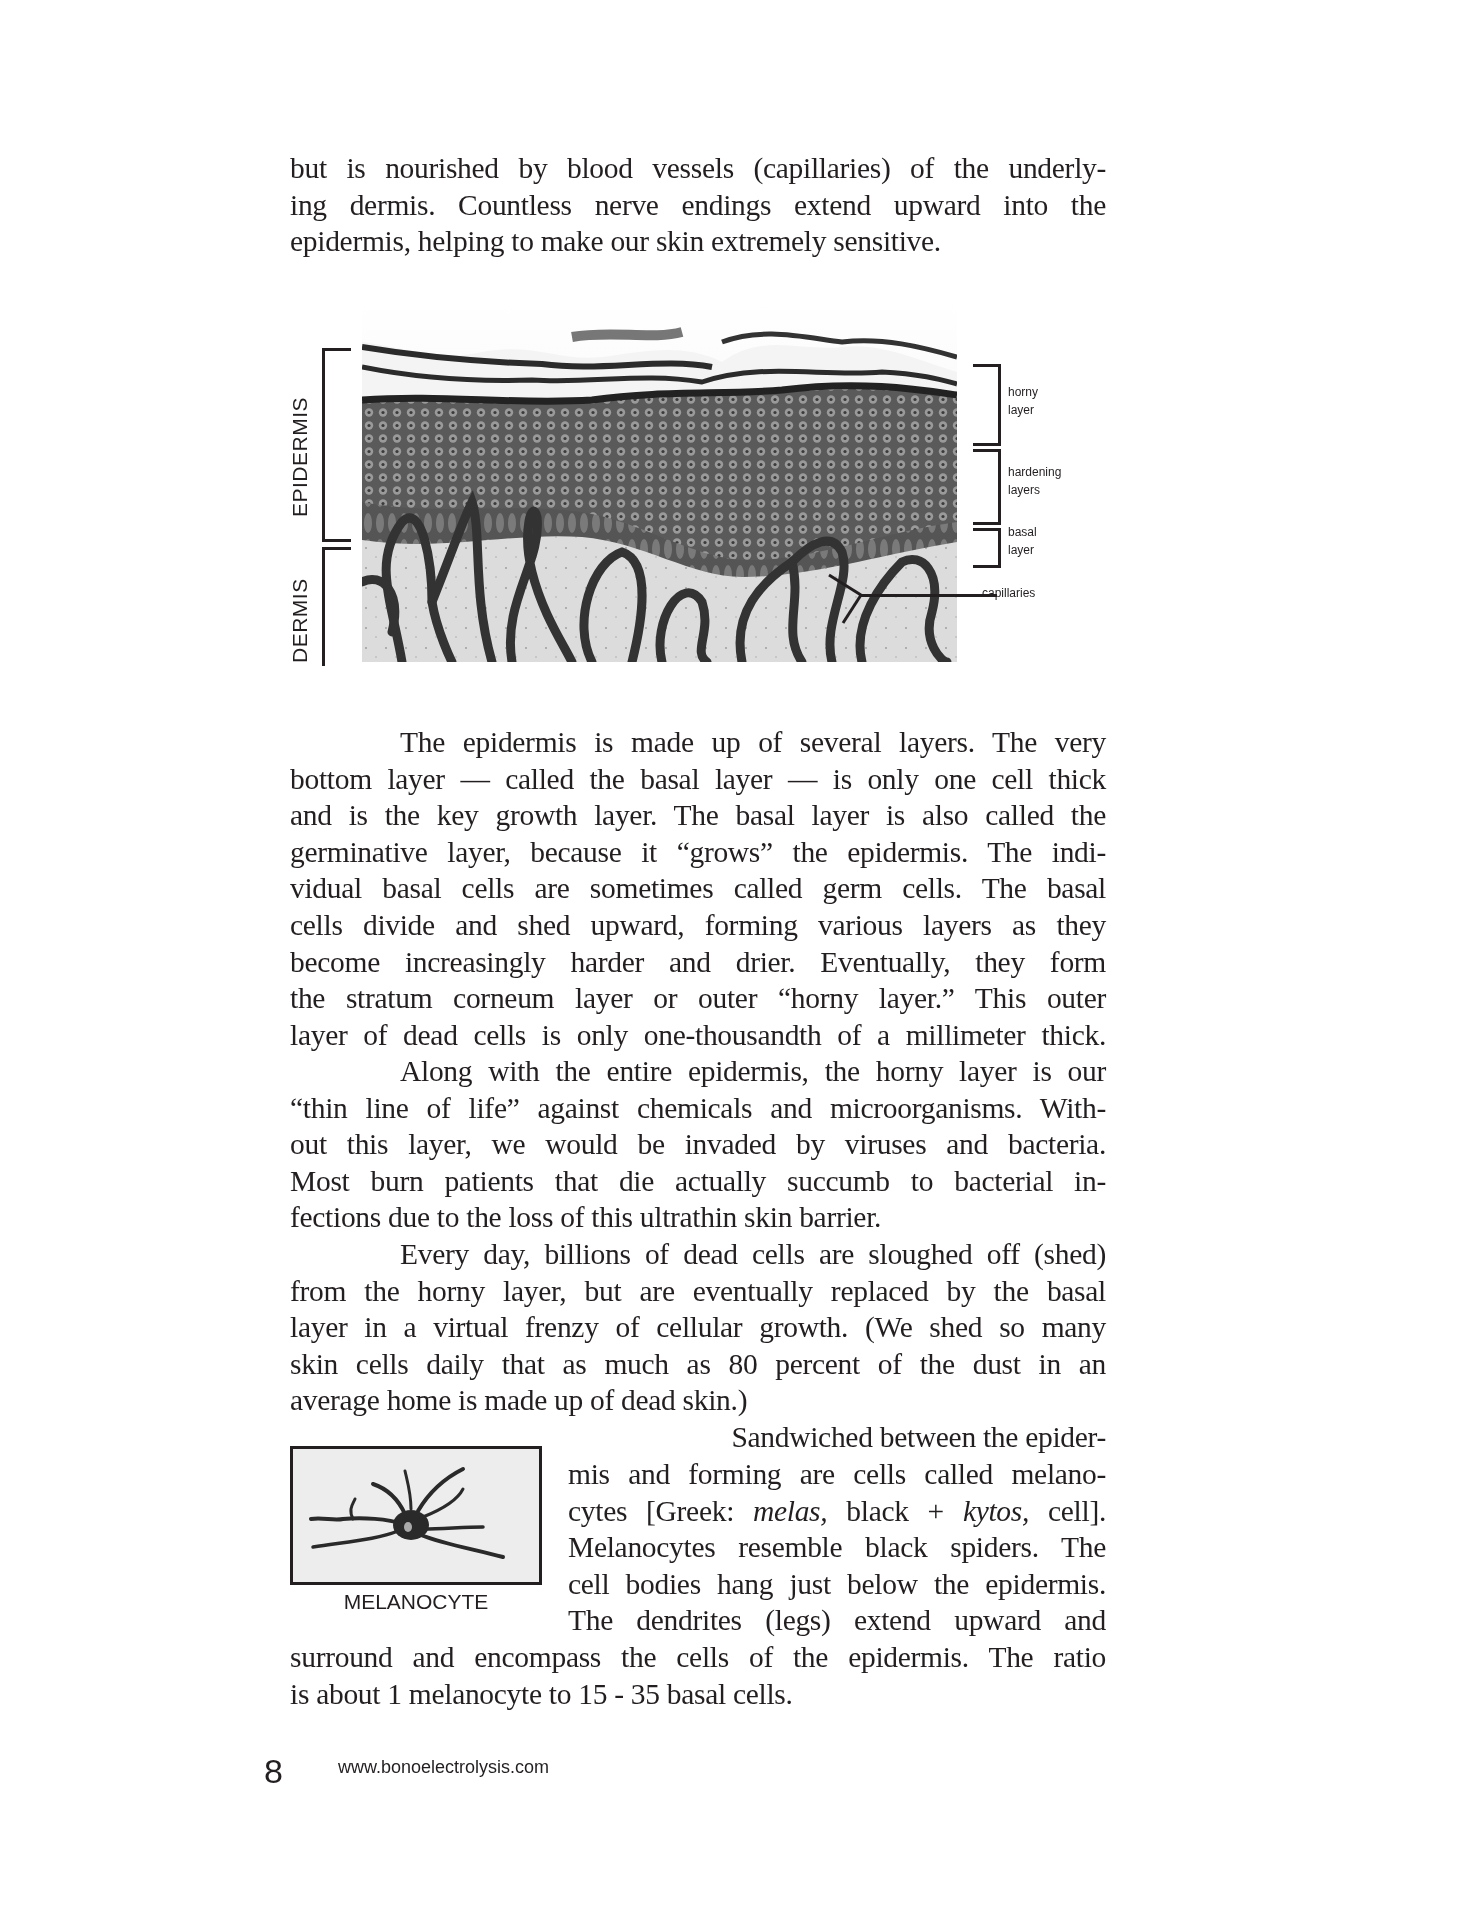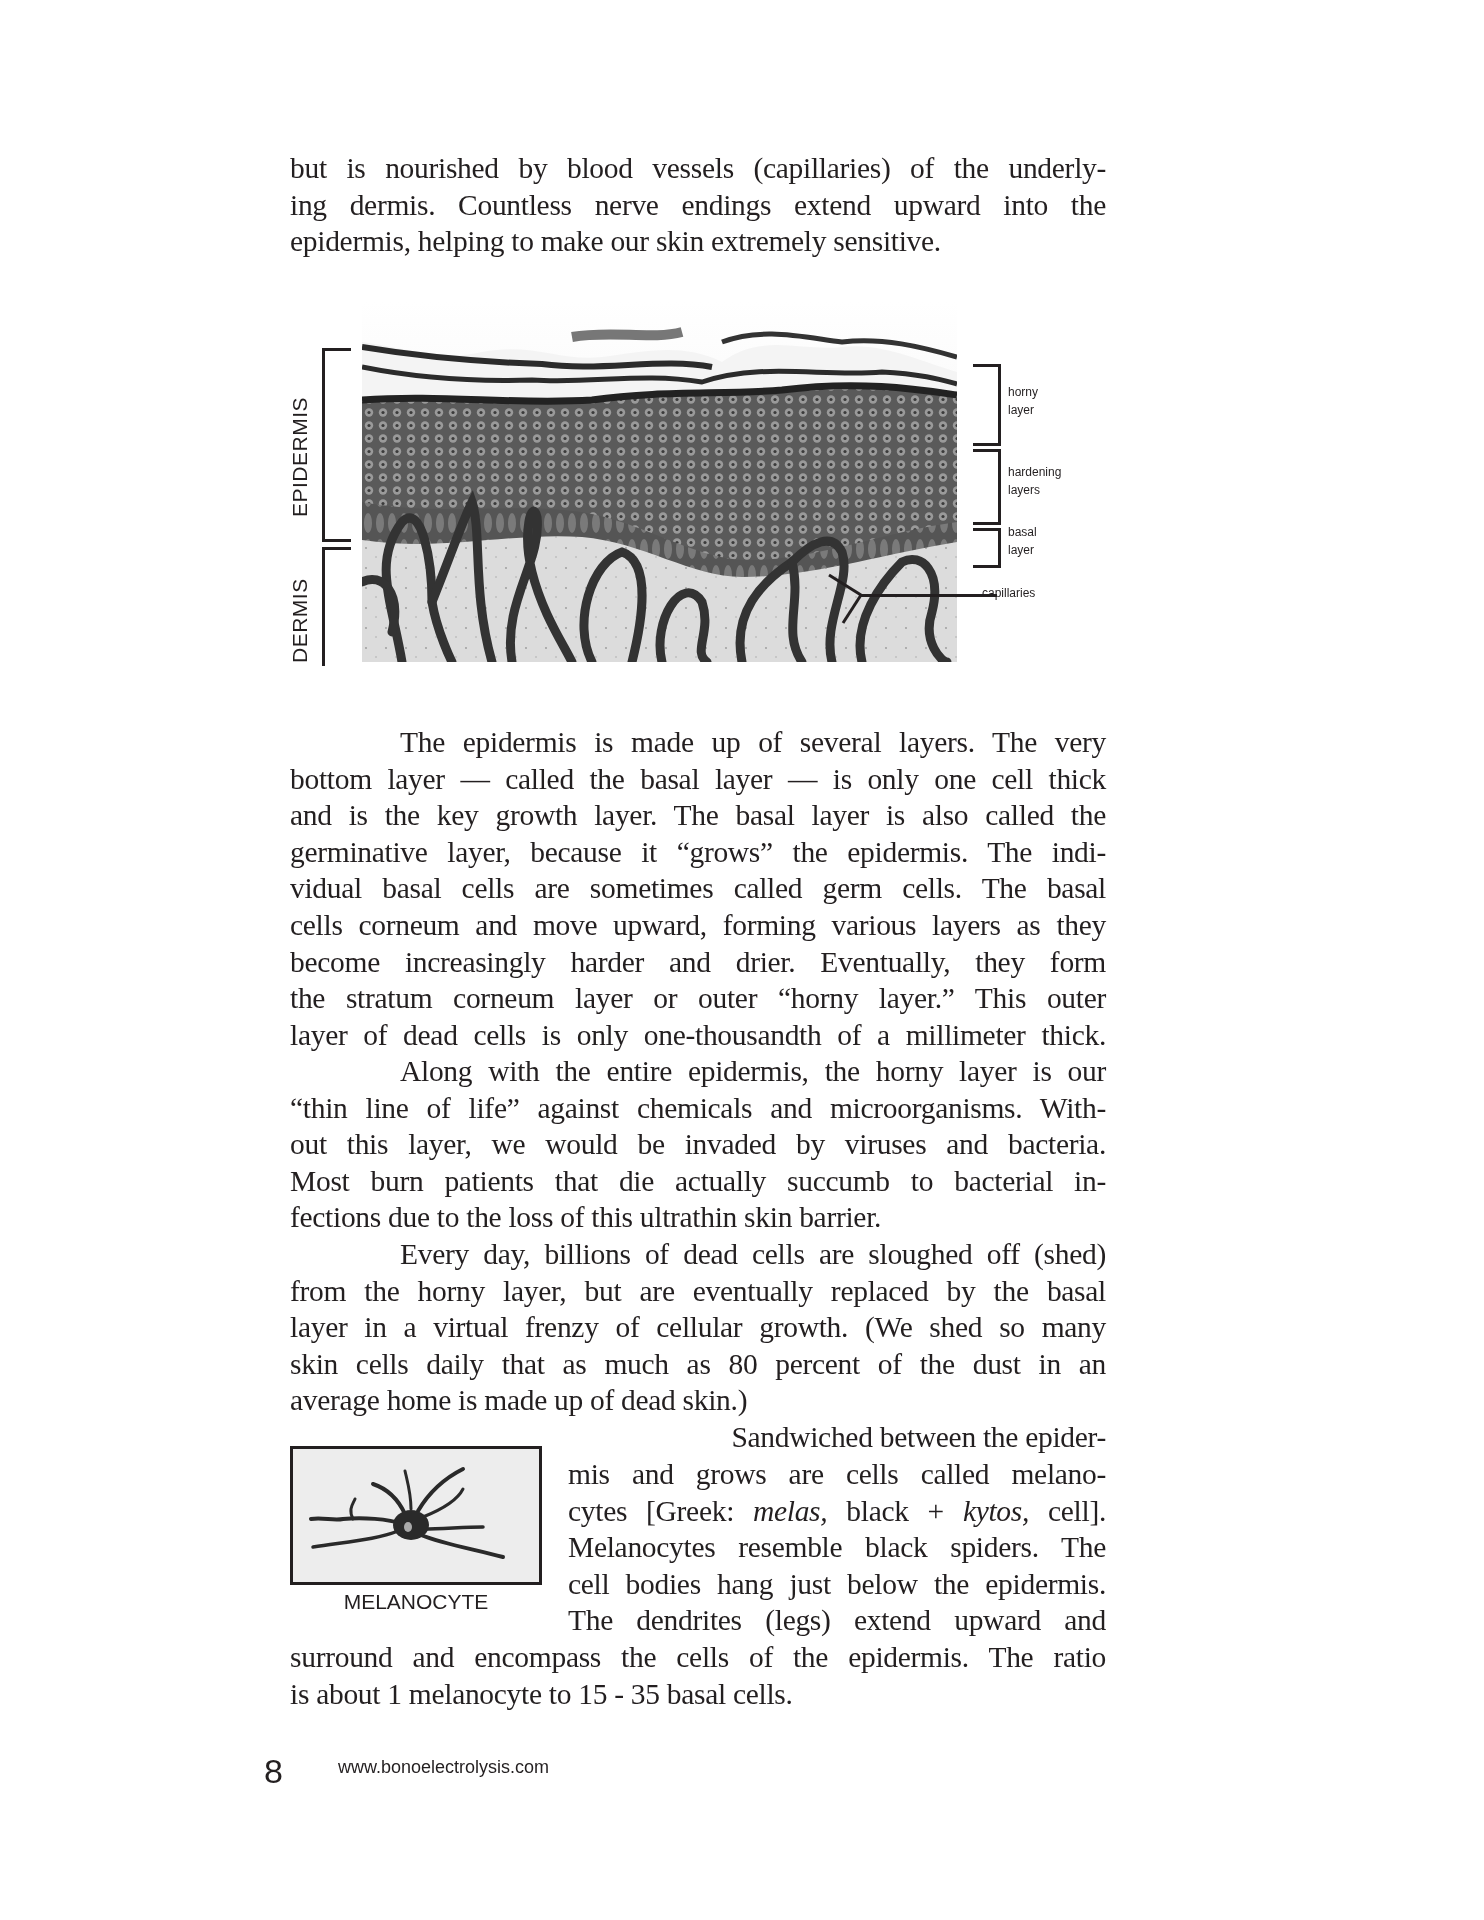--- a/index.html
+++ b/index.html
@@ -116,21 +116,21 @@
   </div>
   <div class="rlabel" style="left:702px; top:289px;">capillaries</div>
 </div>
 
 <div class="para" style="top:724px;">
   <span class="line"><span class="indent"></span><span>The epidermis is made up of several layers. The very</span></span>
   <span class="line">bottom layer — called the basal layer — is only one cell thick</span>
   <span class="line">and is the key growth layer. The basal layer is also called the</span>
   <span class="line">germinative layer, because it “grows” the epidermis. The indi-</span>
   <span class="line">vidual basal cells are sometimes called germ cells. The basal</span>
-  <span class="line">cells corneum and move upward, forming various layers as they</span>
+  <span class="line">cells divide and shed upward, forming various layers as they</span>
   <span class="line">become increasingly harder and drier. Eventually, they form</span>
   <span class="line">the stratum corneum layer or outer “horny layer.” This outer</span>
   <span class="line">layer of dead cells is only one-thousandth of a millimeter thick.</span>
 </div>
 
 <div class="para" style="top:1053px;">
   <span class="line"><span class="indent"></span><span>Along with the entire epidermis, the horny layer is our</span></span>
   <span class="line">“thin line of life” against chemicals and microorganisms. With-</span>
   <span class="line">out this layer, we would be invaded by viruses and bacteria.</span>
   <span class="line">Most burn patients that die actually succumb to bacterial in-</span>
@@ -161,21 +161,21 @@
     <ellipse cx="118" cy="76" rx="18" ry="15" fill="#2a2a2a"></ellipse>
     <ellipse cx="115" cy="78" rx="4" ry="5" fill="#aaa"></ellipse>
   </svg>
 </div>
 <div class="melcap">MELANOCYTE</div>
 
 <div class="para" style="top:1419px;">
   <span class="line" style="text-align:right; text-align-last:right;">Sandwiched between the epider-</span>
 </div>
 <div class="wrap-para" style="top:1456px;">
-  <span class="line">mis and grows are cells called melano-</span>
+  <span class="line">mis and forming are cells called melano-</span>
   <span class="line">
     <span>cytes [Greek: </span><i>melas,</i><span> black + </span><i>kytos,</i><span> cell].</span>
   </span>
   <span class="line">Melanocytes resemble black spiders. The</span>
   <span class="line">cell bodies hang just below the epidermis.</span>
   <span class="line">The dendrites (legs) extend upward and</span>
 </div>
 <div class="para" style="top:1639px;">
   <span class="line">surround and encompass the cells of the epidermis. The ratio</span>
   <span class="line last">is about 1 melanocyte to 15 - 35 basal cells.</span>

